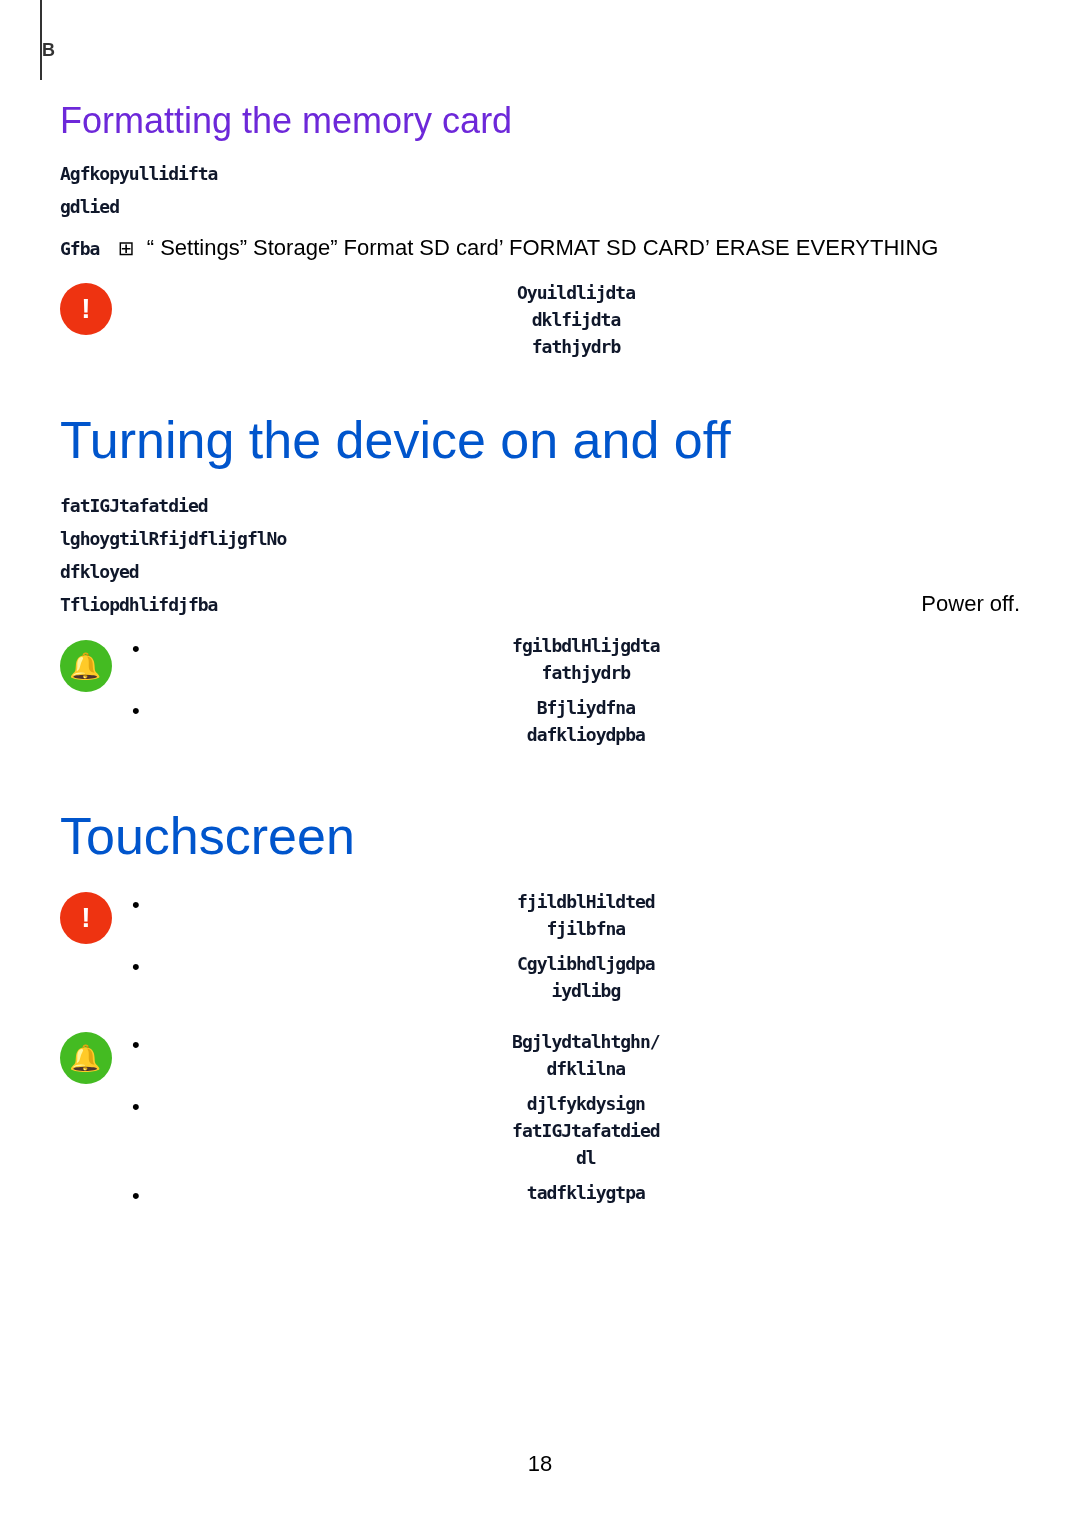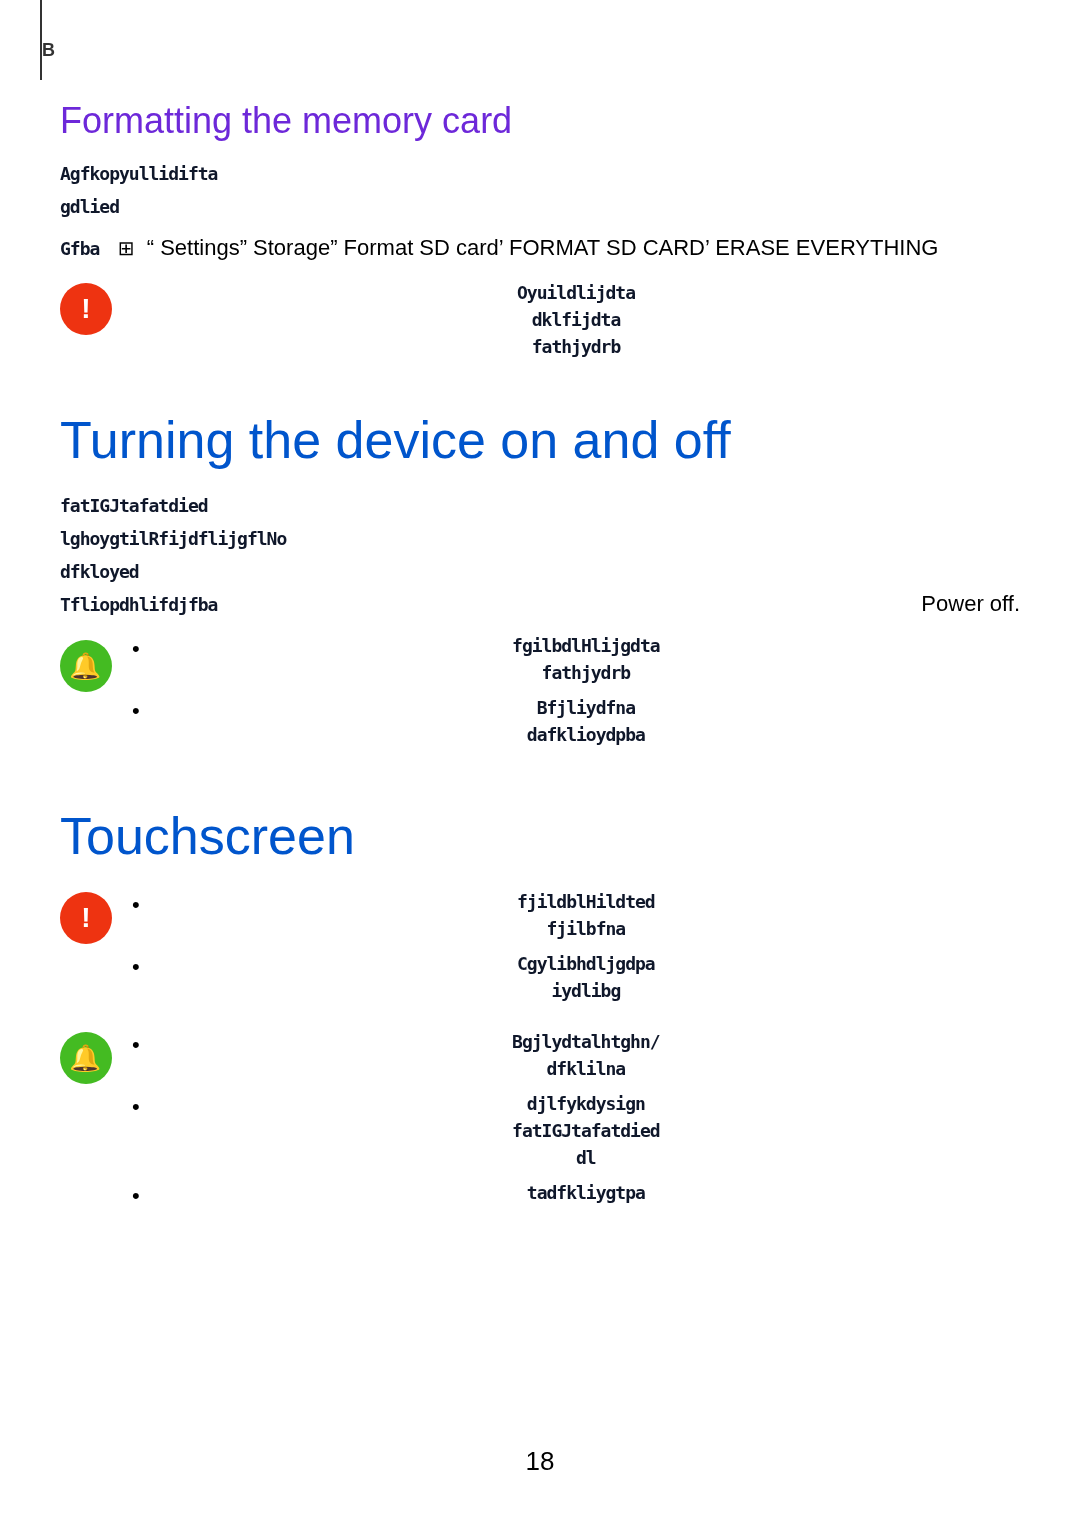--- a/index.html
+++ b/index.html
@@ -125,21 +125,21 @@
       display: flex;
       justify-content: flex-end;
       align-items: flex-start;
     }
 
     .page-number {
       position: absolute;
       bottom: 50px;
       left: 50%;
       transform: translateX(-50%);
-      font-size: 26px;
+      font-size: 22px;
       color: #000;
     }
 
     
     .scrambled {
       font-family: monospace;
       letter-spacing: -1px;
       font-weight: bold;
       color: #0f172a;
       font-size: 18px;

